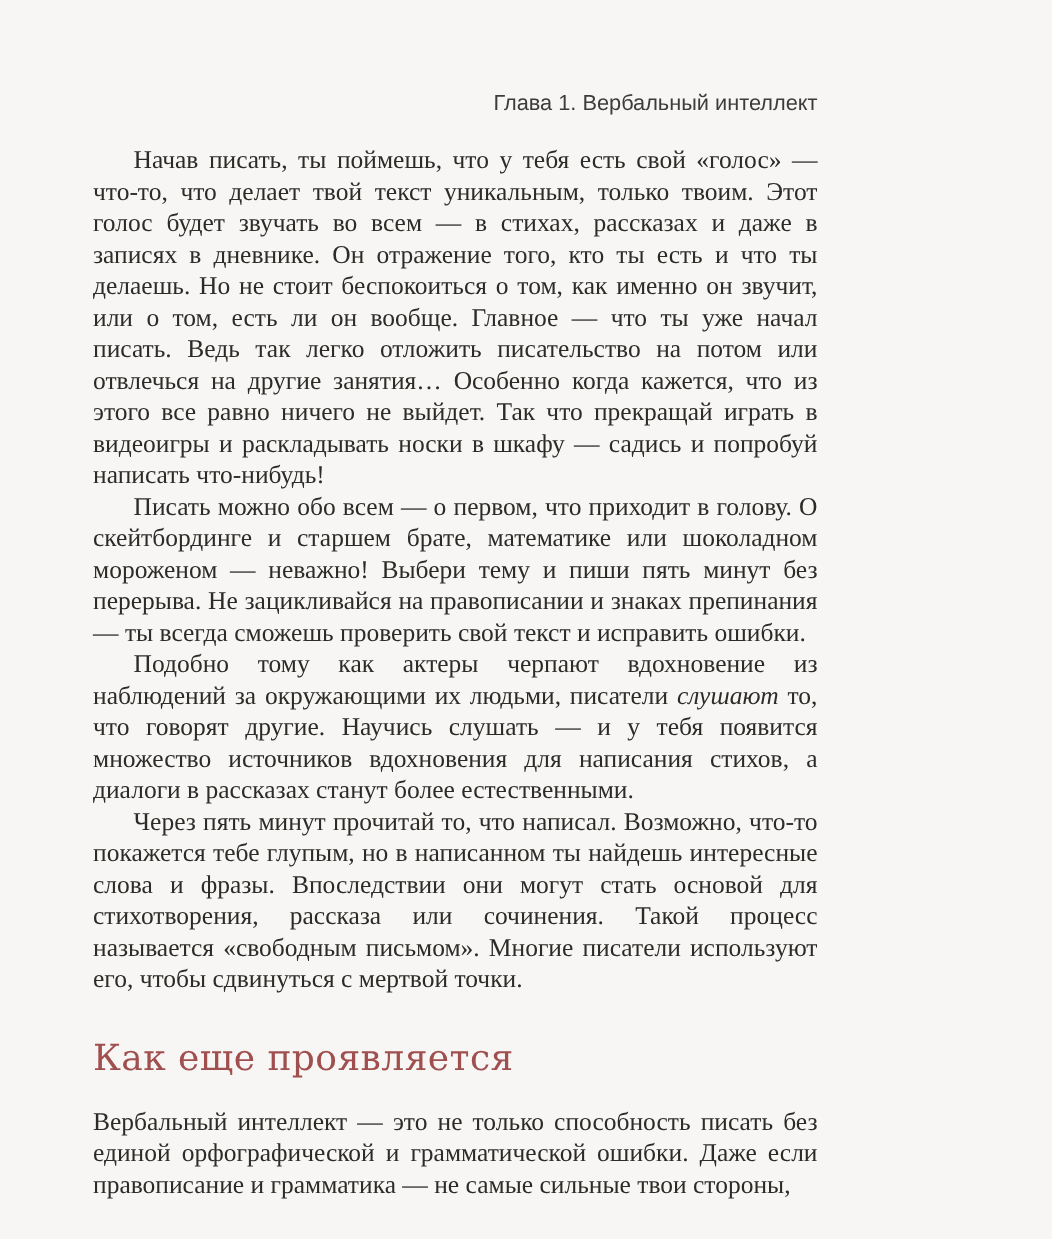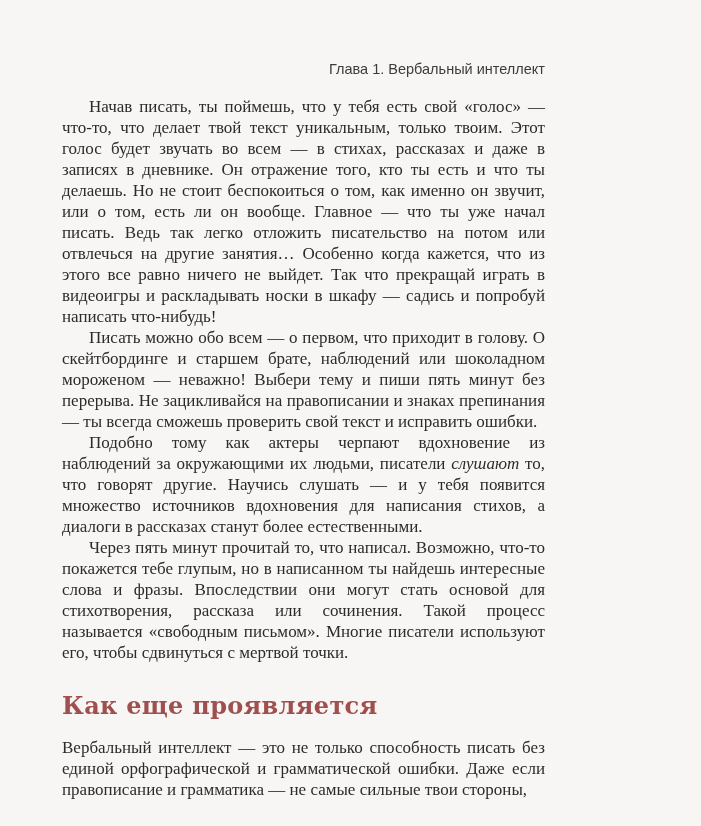--- a/index.html
+++ b/index.html
@@ -55,21 +55,21 @@
   .para.indent {
     text-indent: 27px;
     font-family: Liberation Serif, serif;
   }
   .para em {
     font-style: italic;
   }
   .section-heading {
     margin: 28px 0 17px 0;
     font-family: "DejaVu Serif", serif;
-    font-weight: 700;
+    font-weight: 400;
     font-size: 24px;
     line-height: 29px;
     text-align: left;
     letter-spacing: 0.3px;
   }
   .section-heading .heading-line {
     display: block;
   }
 </style>
 </head>
@@ -80,21 +80,21 @@
   <div class="running-header">
     <span>Глава 1. Вербальный интеллект</span>
   </div>
 
   <div class="page-number" style="color: rgb(160, 79, 79);">36</div>
 
   <div class="body-block">
 
     <p class="para indent">Начав писать, ты поймешь, что у тебя есть свой «голос» — что-то, что делает твой текст уникальным, только твоим. Этот голос будет звучать во всем — в стихах, рассказах и даже в записях в дневнике. Он отражение того, кто ты есть и что ты делаешь. Но не стоит беспокоиться о том, как именно он звучит, или о том, есть ли он вообще. Главное — что ты уже начал писать. Ведь так легко отложить писательство на потом или отвлечься на другие занятия… Особенно когда кажется, что из этого все равно ничего не выйдет. Так что прекращай играть в видеоигры и раскладывать носки в шкафу — садись и попробуй написать что-нибудь!</p>
 
-    <p class="para indent">Писать можно обо всем — о первом, что приходит в голову. О скейтбординге и старшем брате, наблюдений или шоколадном мороженом — неважно! Выбери тему и пиши пять минут без перерыва. Не зацикливайся на правописании и знаках препинания — ты всегда сможешь проверить свой текст и исправить ошибки.</p>
+    <p class="para indent">Писать можно обо всем — о первом, что приходит в голову. О скейтбординге и старшем брате, математике или шоколадном мороженом — неважно! Выбери тему и пиши пять минут без перерыва. Не зацикливайся на правописании и знаках препинания — ты всегда сможешь проверить свой текст и исправить ошибки.</p>
 
     <p class="para indent"><span>Подобно тому как актеры черпают вдохновение из наблюдений за окружающими их людьми, писатели </span><em>слушают</em><span> то, что говорят другие. Научись слушать — и у тебя появится множество источников вдохновения для написания стихов, а диалоги в рассказах станут более естественными.</span></p>
 
     <p class="para indent">Через пять минут прочитай то, что написал. Возможно, что-то покажется тебе глупым, но в написанном ты найдешь интересные слова и фразы. Впоследствии они могут стать основой для стихотворения, рассказа или сочинения. Такой процесс называется «свободным письмом». Многие писатели используют его, чтобы сдвинуться с мертвой точки.</p>
 
     <h2 class="section-heading" style="color: rgb(160, 79, 79);">
       <span class="heading-line">Как еще проявляется</span>
     </h2>
 
     <p class="para">Вербальный интеллект — это не только способность писать без единой орфографической и грамматической ошибки. Даже если правописание и грамматика — не самые сильные твои стороны,</p>

